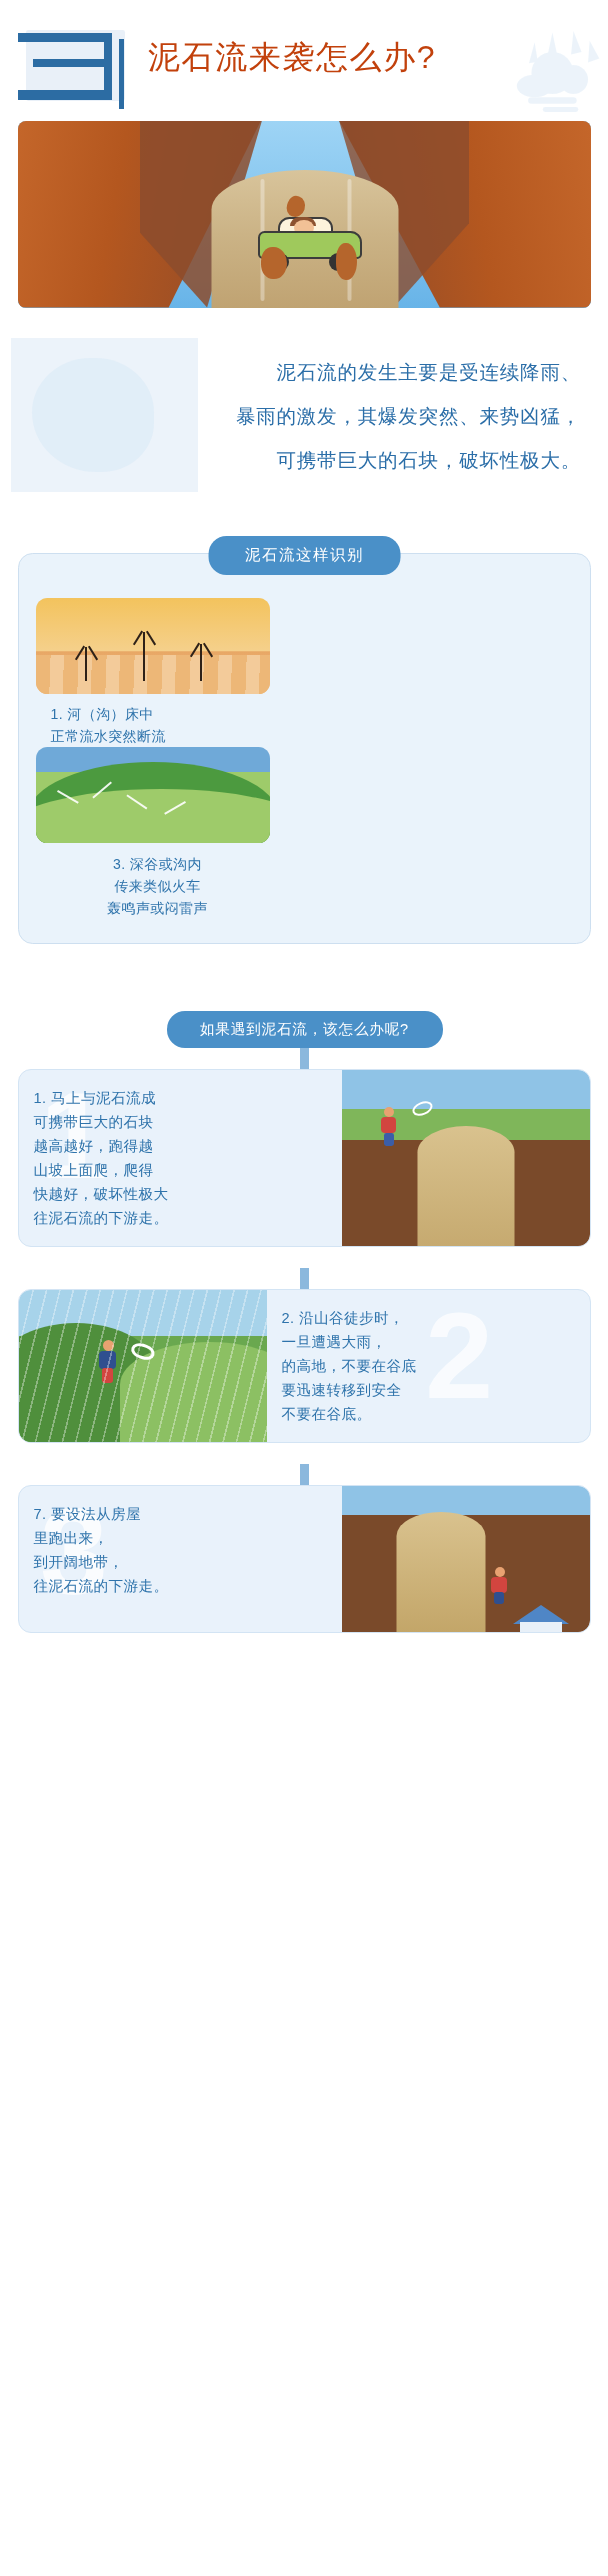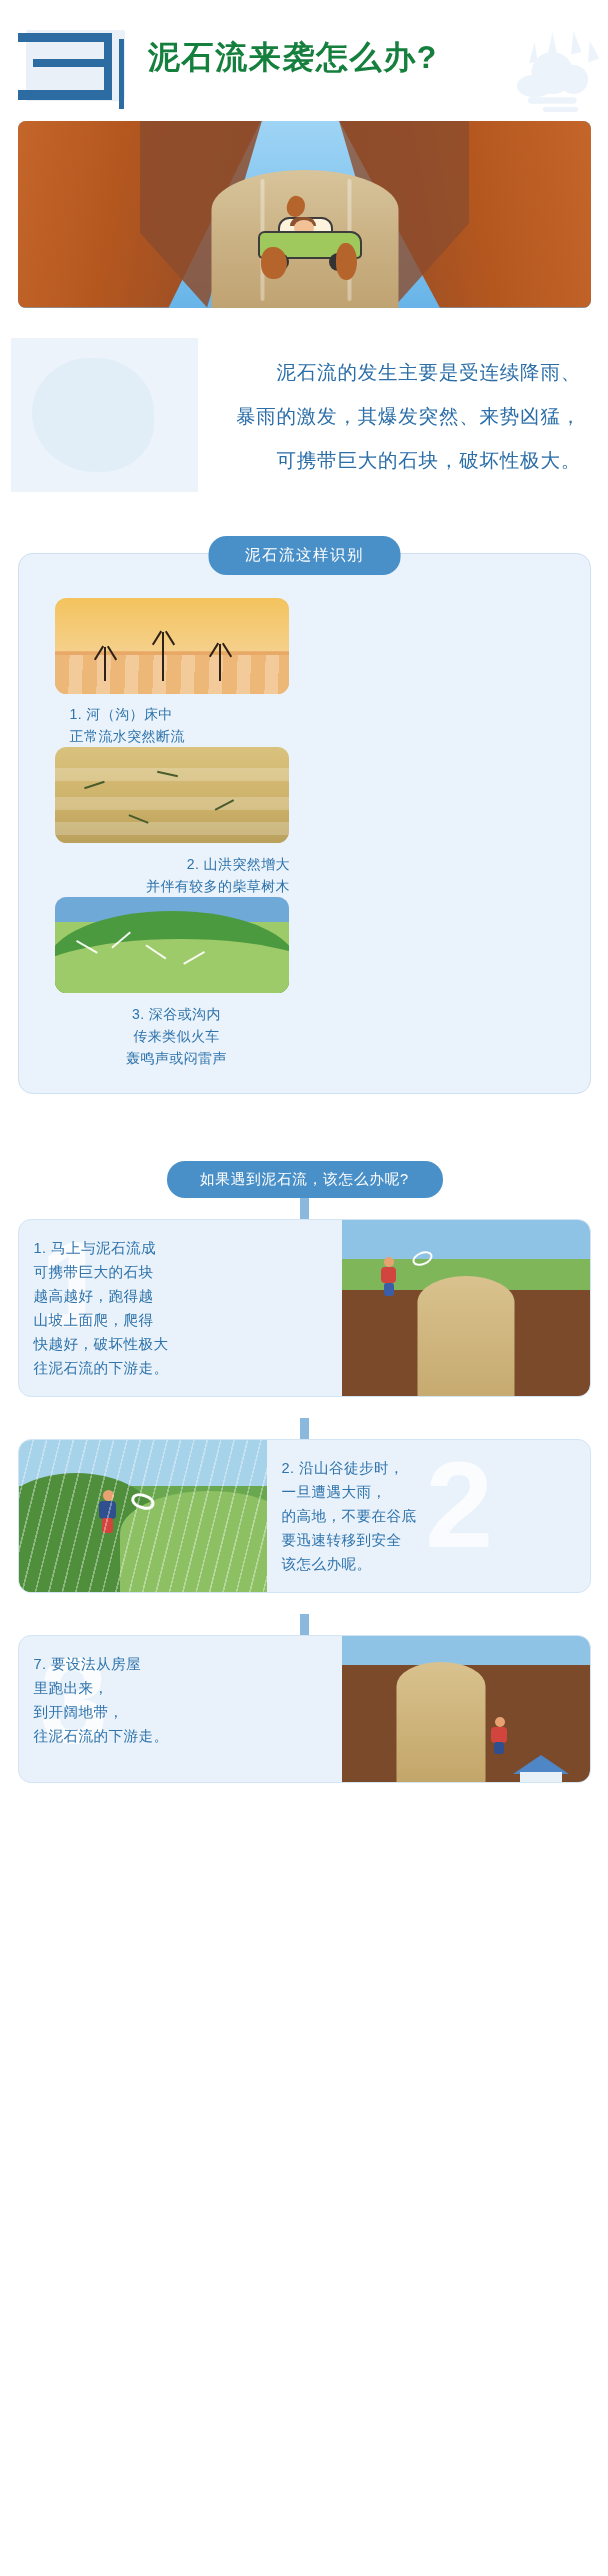--- a/index.html
+++ b/index.html
@@ -60,22 +60,22 @@
   .numeral .nstem2 {
     position: absolute; left: 101px; top: 16px;
     width: 4.9px; height: 70px;
     background: #2c6ca3;
   }
   .header-title {
     position: absolute;
     left: 148px; top: 36px;
     font-size: 32px;
     letter-spacing: 1.6px;
-    color: #15803d;
-    font-weight: 700;
+    color: #c2410c;
+    font-weight: 400;
   }
 
   
   .hero {
     position: relative;
     margin: 6.5px 18px 0 18px;
     width: 573px;
     height: 187px;
     border-radius: 8px;
     overflow: hidden;
@@ -198,21 +198,21 @@
     left: 50%; top: -18px;
     transform: translateX(-50%);
     background: #4a90c8;
     color: #ffffff;
     font-size: 15.4px;
     letter-spacing: 1.6px;
     padding: 9px 37px;
     border-radius: 18px;
     white-space: nowrap;
   }
-  .grid2 { display: flex; flex-wrap: wrap; justify-content: space-between; padding: 0 36px; flex-direction: column; }
+  .grid2 { display: flex; flex-wrap: wrap; justify-content: space-between; padding: 0 17px; }
   .idcard { width: 243px; }
   .idcard .thumb {
     width: 234px; height: 96px;
     border-radius: 11.4px;
     overflow: hidden;
     position: relative;
   }
   .idcard .cap {
     color: #2e73ab;
     font-size: 14px;
@@ -508,35 +508,20 @@
         <div class="tree t1"></div>
         <div class="tree t2"></div>
         <div class="tree t3"></div>
       </div>
       <div class="cap cap-left">
         <div>1. 河（沟）床中</div>
         <div>正常流水突然断流</div>
       </div>
     </div>
 
-    <div class="idcard">
-      <div class="thumb th-flood">
-        <div class="band b1"></div>
-        <div class="band b2"></div>
-        <div class="band b3"></div>
-        <div class="twig g1"></div>
-        <div class="twig g2"></div>
-        <div class="twig g3"></div>
-        <div class="twig g4"></div>
-      </div>
-      <div class="cap cap-right">
-        <div>2. 山洪突然增大</div>
-        <div>并伴有较多的柴草树木</div>
-      </div>
-    </div>
   </div>
 
 
   <div class="grid2">
     <div class="idcard">
       <div class="thumb th-hill">
         <div class="ridge"></div>
         <div class="ridge2"></div>
         <div class="bolt z1"></div>
         <div class="bolt z2"></div>
@@ -595,21 +580,21 @@
         </div>
         <div class="bag"></div>
         <div class="drops"></div>
       </div>
     </div>
     <div class="adv-text">
       <div>2. 沿山谷徒步时，</div>
       <div>一旦遭遇大雨，</div>
       <div>的高地，不要在谷底</div>
       <div>要迅速转移到安全</div>
-      <div>该怎么办呢。</div>
+      <div>不要在谷底。</div>
     </div>
   </div>
 
   <div class="connector"></div>
 
   <div class="advice left-text">
     <div class="ghost">3</div>
     <div class="adv-text">
       <div>7. 要设法从房屋</div>
       <div>里跑出来，</div>

